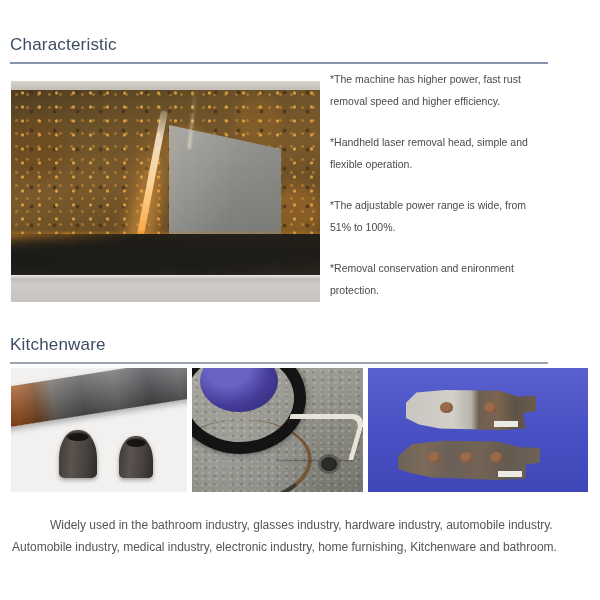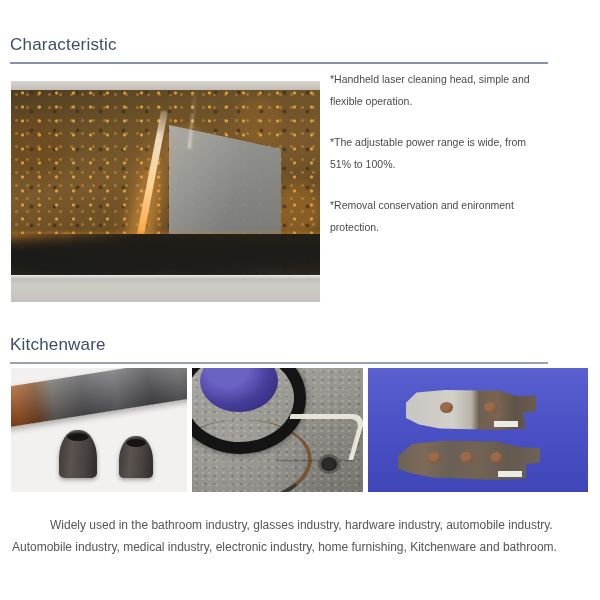--- a/index.html
+++ b/index.html
@@ -324,21 +324,22 @@
     <div class="laser-glow"></div>
     <div class="laser-beam"></div>
     <div class="laser-trail"></div>
     <div class="laser-spark"></div>
     <div class="rust-edge"></div>
     <div class="dark-band"></div>
     <div class="floor"></div>
   </div>
 
   <div class="char-text">
-    <p>*Handheld laser cleaning head, simple and flexible operation.</p>
+    <p>*The machine has higher power, fast rust removal speed and higher efficiency.</p>
+    <p>*Handheld laser removal head, simple and flexible operation.</p>
     <p>*The adjustable power range is wide, from 51% to 100%.</p>
     <p>*Removal conservation and enironment protection.</p>
   </div>
 
   <div class="section-head app" id="head-application">
     <div class="title">Kitchenware</div>
     <div class="rule"></div>
   </div>
 
   <div class="app-row">

